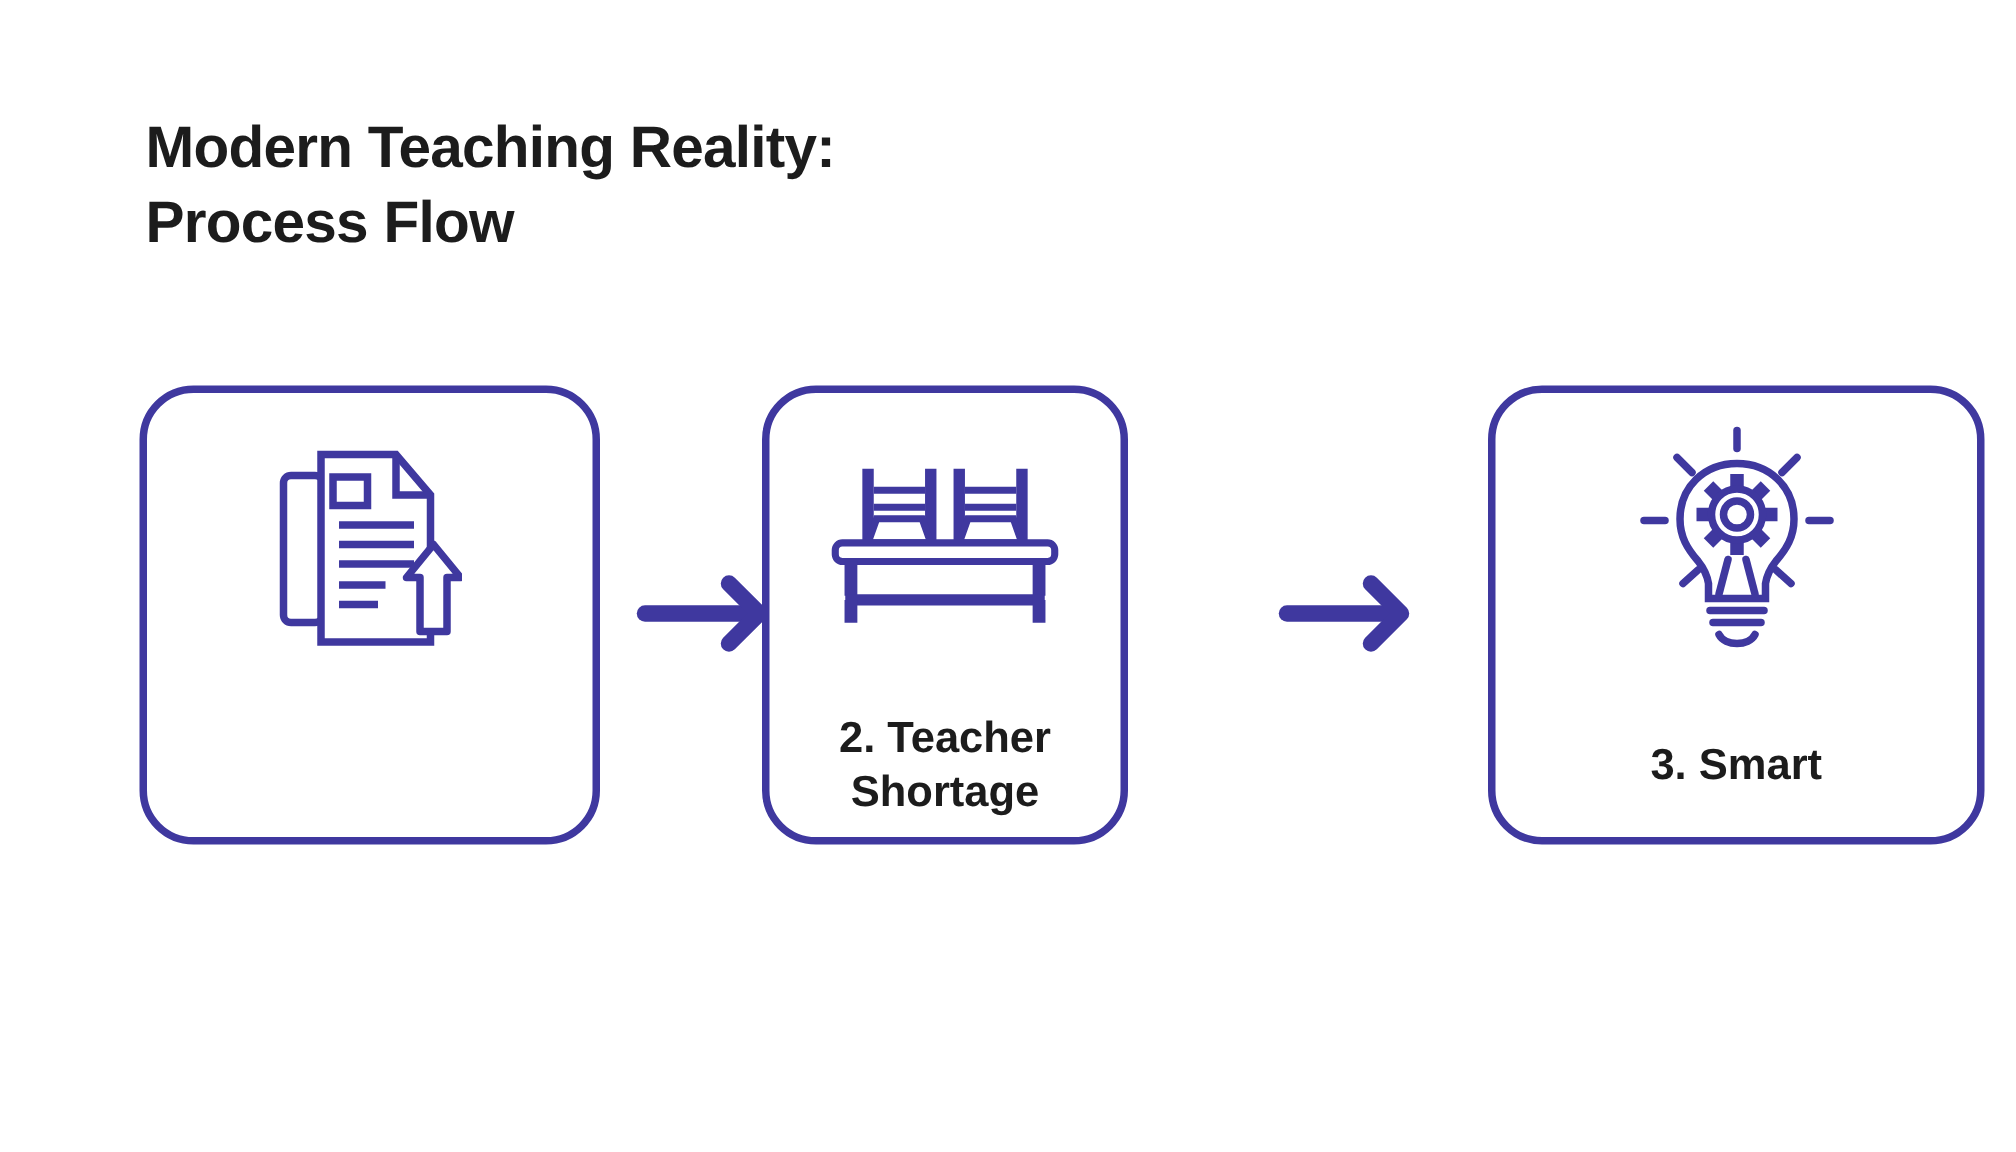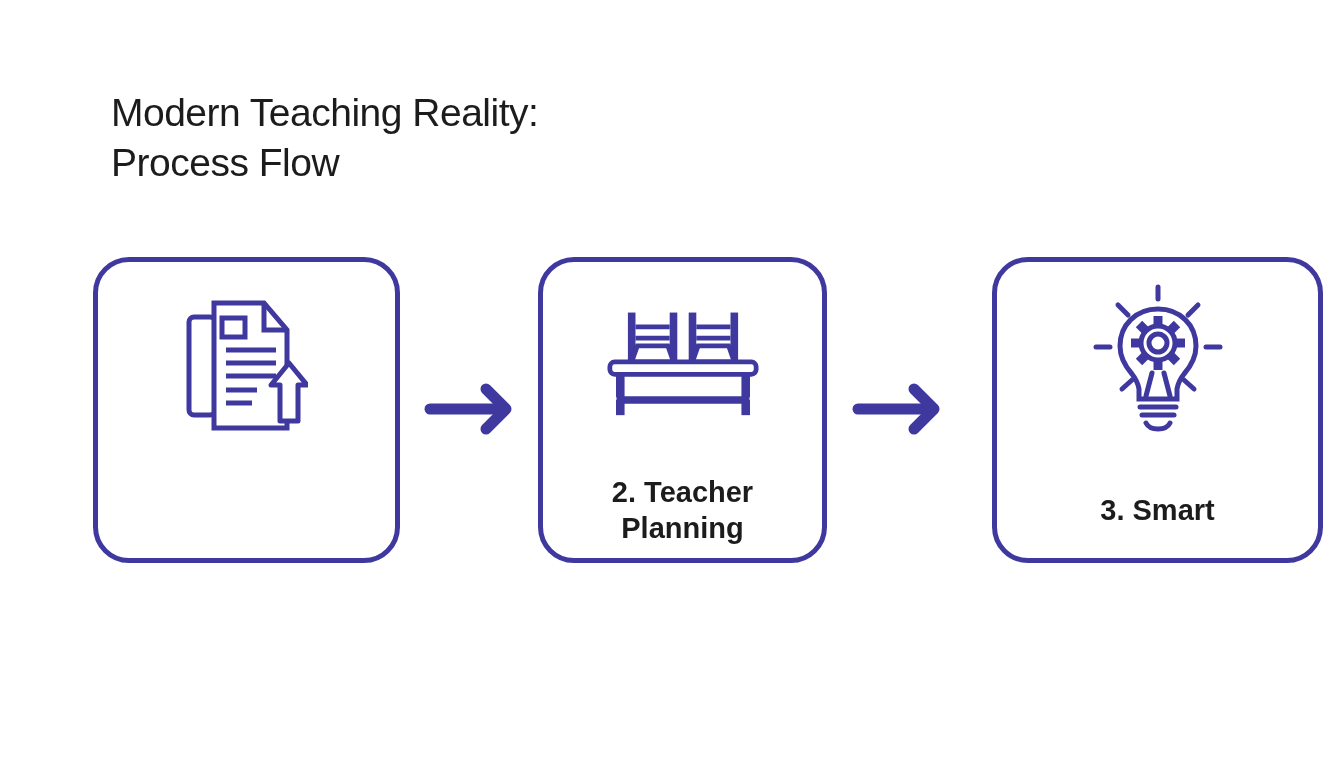--- a/index.html
+++ b/index.html
@@ -11,35 +11,35 @@
   .canvas{
     position:relative;
     width:1344px;height:768px;
     background:var(--bg);
     font-family:"Liberation Sans", sans-serif;
     overflow:hidden;
     margin:0 auto;
   }
   .title{
     position:absolute;left:95px;top:72px;
-    margin:16px;
-    font-size:39px;line-height:50px;font-weight:400;
+    margin:2px;
+    font-size:39px;line-height:50px;font-weight:700;
     color:var(--text);
     letter-spacing:-0.5px;
   }
   .card{
     position:absolute;
     top:257px;height:306px;
     border:5px solid var(--accent);
     border-radius:36px;
     background:var(--bg);
     box-sizing:border-box;
   }
   .card-1{left:93px;width:307px;}
-  .card-2{left:538px;width:289px;}
+  .card-2{left:508px;width:244px;}
   .card-3{left:992px;width:331px;}
   .icon-zone{
     position:absolute;left:0;right:0;
     display:flex;justify-content:center;
     color:var(--accent);
   }
   .icon-zone-1{top:35px;}
   .icon-zone-2{top:41px;}
   .icon-zone-3{top:21px;}
   .label-zone{
@@ -109,21 +109,21 @@
         <rect x="3" y="62" width="154" height="13" rx="5" fill="#ffffff"></rect>
         <path d="M14,75 V99" stroke-width="9"></path>
         <path d="M146,75 V99" stroke-width="9"></path>
         <path d="M10,102 H150" stroke-width="8"></path>
         <path d="M14,102 V118" stroke-width="9"></path>
         <path d="M146,102 V118" stroke-width="9"></path>
       </svg>
     </div>
     <div class="label-zone">
       <div class="label-line">2. Teacher</div>
-      <div class="label-line">Planning</div>
+      <div class="label-line">Shortage</div>
     </div>
   </div>
 
   <div class="connector connector-2">
     <svg width="88" height="56" viewBox="0 0 88 56" fill="none" stroke="currentColor" stroke-width="11" stroke-linecap="round" stroke-linejoin="round">
       <path d="M6,28 H70"></path>
       <path d="M62,8 L82,28 L62,48"></path>
     </svg>
   </div>
 

